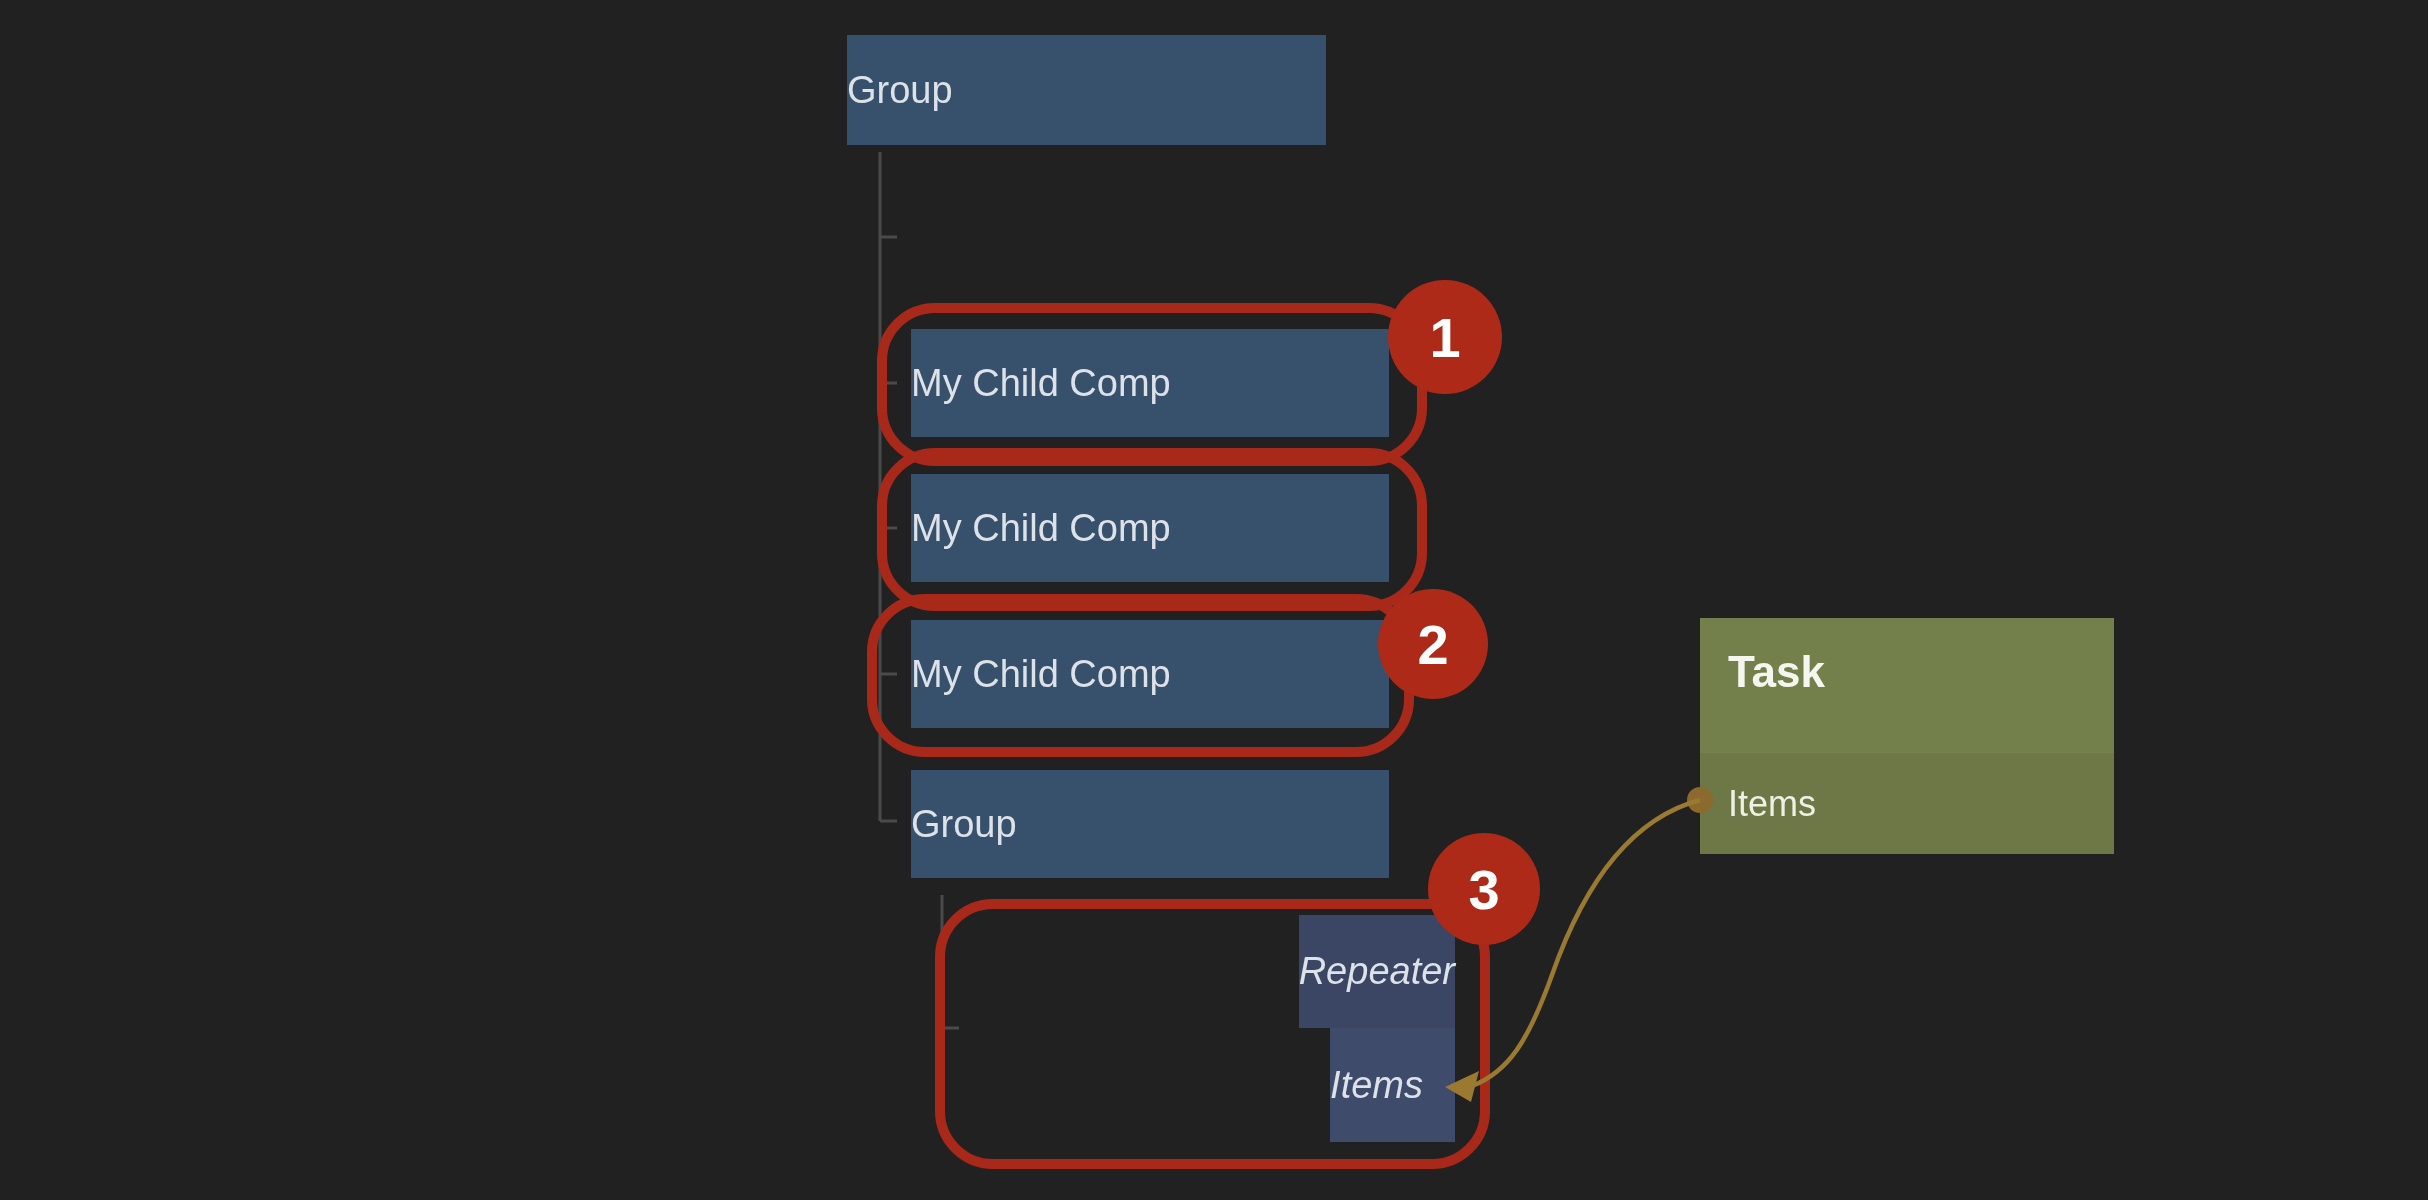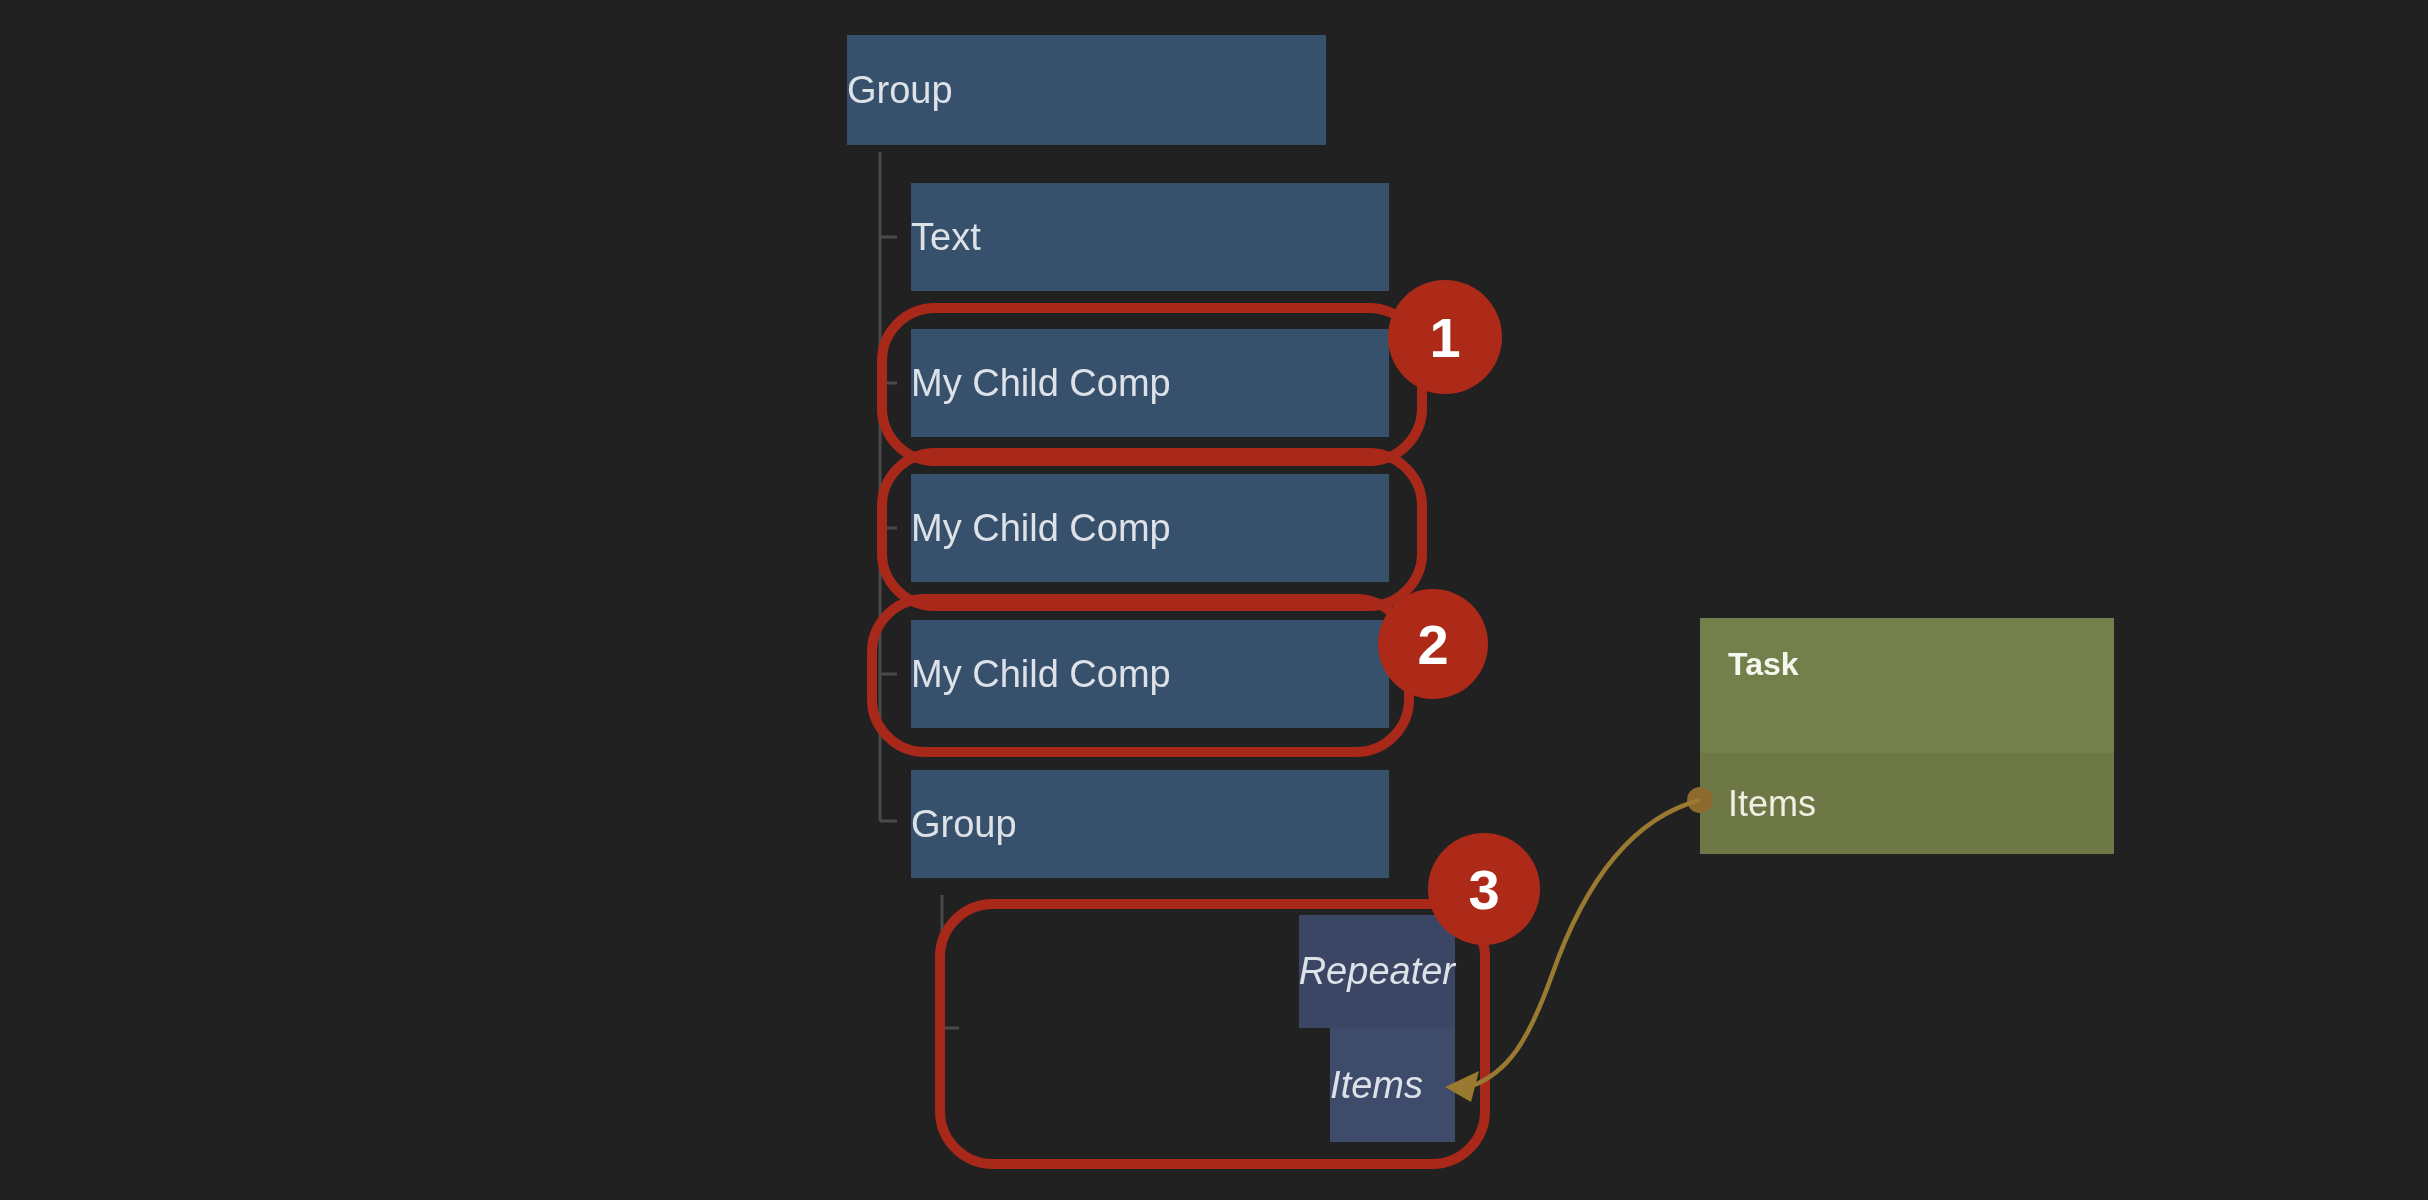--- a/index.html
+++ b/index.html
@@ -62,21 +62,21 @@
     line-height:1;z-index:5;
   }
 
   
   .task-card{position:absolute;left:1700px;top:618px;width:414px;z-index:2;}
   .task-header{
     background:var(--task-header-green,#74804c);
     height:135px;box-sizing:border-box;
     padding:26px 0 0 28px;
   }
-  .task-title{color:var(--task-title,#f5f7ef);font-size:32px;font-weight:600;line-height:1.28;}
+  .task-title{color:var(--task-title,#f5f7ef);font-size:44px;font-weight:600;line-height:1.28;}
   .task-subtitle{color:var(--task-subtitle,#a4b288);font-size:33px;line-height:1.25;}
   .task-body{
     background:var(--task-body-green,#6e7846);
     height:101px;display:flex;align-items:center;
   }
   .task-items{color:var(--task-items-text,#eef0e4);font-size:36px;padding-left:28px;}
 
   .tree-line{stroke:var(--tree-line,#4a4a4a);stroke-width:3;fill:none;}
   .gold-line{stroke:var(--connector-gold,#9a7a30);stroke-width:4.5;fill:none;}
   .gold-arrow{fill:var(--connector-gold,#9a7a30);}
@@ -91,23 +91,20 @@
 
   <svg class="layer svg-bottom" viewBox="0 0 2428 1200">
     <path class="tree-line" d="M880 152 V821 M880 237 H897 M880 383 H897 M880 528 H897 M880 674 H897 M880 821 H897"></path>
     <path class="tree-line" d="M942 895 V1030 M942 1028 H959"></path>
   </svg>
 
   <div class="node" style="left:847px;top:35px;width:479px;height:110px;">
     <span class="node-label">Group</span>
   </div>
 
-  <div class="node" style="left:911px;top:183px;width:478px;height:108px;">
-    <span class="node-label">Text</span>
-  </div>
 
   <div class="node" style="left:911px;top:329px;width:478px;height:108px;">
     <span class="node-label">My Child Comp</span>
   </div>
 
   <div class="node" style="left:911px;top:474px;width:478px;height:108px;">
     <span class="node-label">My Child Comp</span>
   </div>
 
   <div class="node" style="left:911px;top:620px;width:478px;height:108px;">

